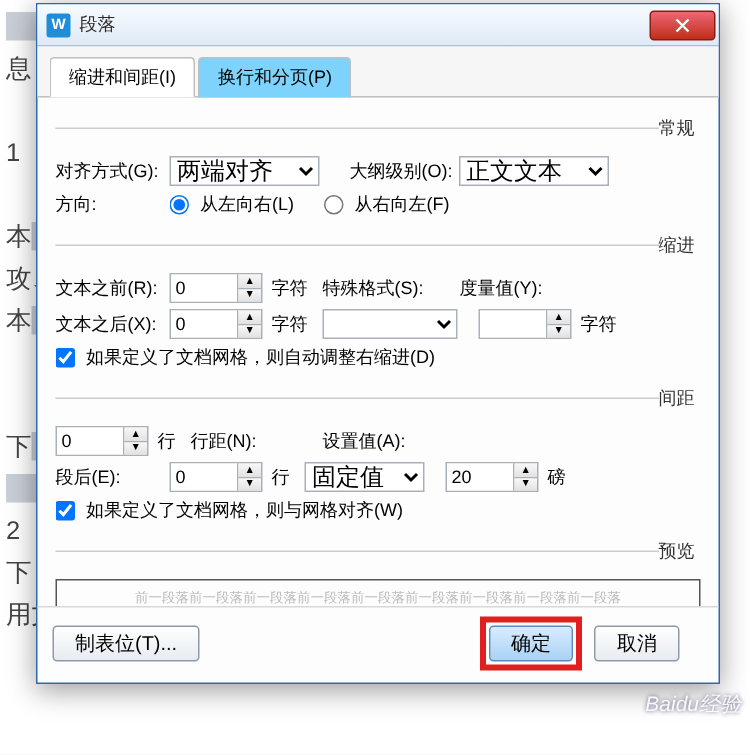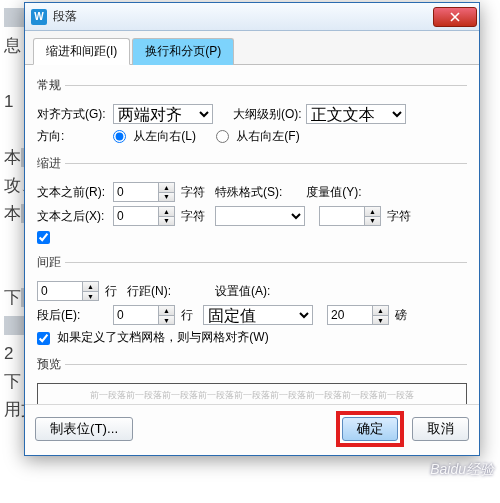--- a/index.html
+++ b/index.html
@@ -96,20 +96,21 @@
   }
   fieldset.flat {
     border: none;
     border-top: 1px solid #ccc;
     margin: 6px 0 2px 0;
     padding: 6px 0 0 0;
   }
   fieldset.flat > legend {
     padding: 0 4px 0 0;
     color: #333;
+    text-align: right;
   }
   .row { display: flex; align-items: center; margin: 4px 0; gap: 4px; }
   .label { min-width: 72px; text-align: left; }
   select.field, input.spin {
     border: 1px solid #aab0b8;
     background: #fff;
     height: 20px;
     font-size: 16px;
   }
   select.field { width: 100px; }
@@ -148,21 +149,21 @@
     height: 60px;
     margin-top: 4px;
     padding: 6px 10px;
     overflow: hidden;
     text-align: center;
   }
   .preview-box .faint { color: #bbb; font-size: 9px; line-height: 11px; white-space: nowrap; }
   .button-row {
     display: flex;
     align-items: center;
-    padding: 6px 10px 8px 10px;
+    padding: 6px 26px 8px 10px;
     border-top: 1px solid #d8d8d8;
   }
   .btn {
     height: 24px;
     padding: 0 14px;
     border: 1px solid #8f99a6;
     background: linear-gradient(#fefefe,#e7ecf1);
     border-radius: 3px;
     cursor: pointer;
   }
@@ -281,20 +282,21 @@
           <div class="spin-arrows">
               <div>▲</div>
               <div>▼</div>
             </div>
         </div>
         <span class="unit">字符</span>
       </div>
       <div class="row">
         <label>
           <input type="checkbox" checked="" style="">
+          <span>如果定义了文档网格，则自动调整右缩进(D)</span>
         </label>
       </div>
     </fieldset>
 
     <fieldset class="flat">
       <legend>间距</legend>
       <div class="row">
         <div class="spin-wrap">
           <input value="0" style="">
           <div class="spin-arrows">
@@ -310,21 +312,21 @@
       <div class="row">
         <span class="label">段后(E):</span>
         <div class="spin-wrap">
           <input value="0" style="">
           <div class="spin-arrows">
               <div>▲</div>
               <div>▼</div>
             </div>
         </div>
         <span class="unit">行</span>
-        <select class="field" style="width:110px">
+        <select class="field" style="width:80px">
           <option>固定值</option>
         </select>
         <span style="width:6px"></span>
         <div class="spin-wrap">
           <input value="20" style="">
           <div class="spin-arrows">
               <div>▲</div>
               <div>▼</div>
             </div>
         </div>

